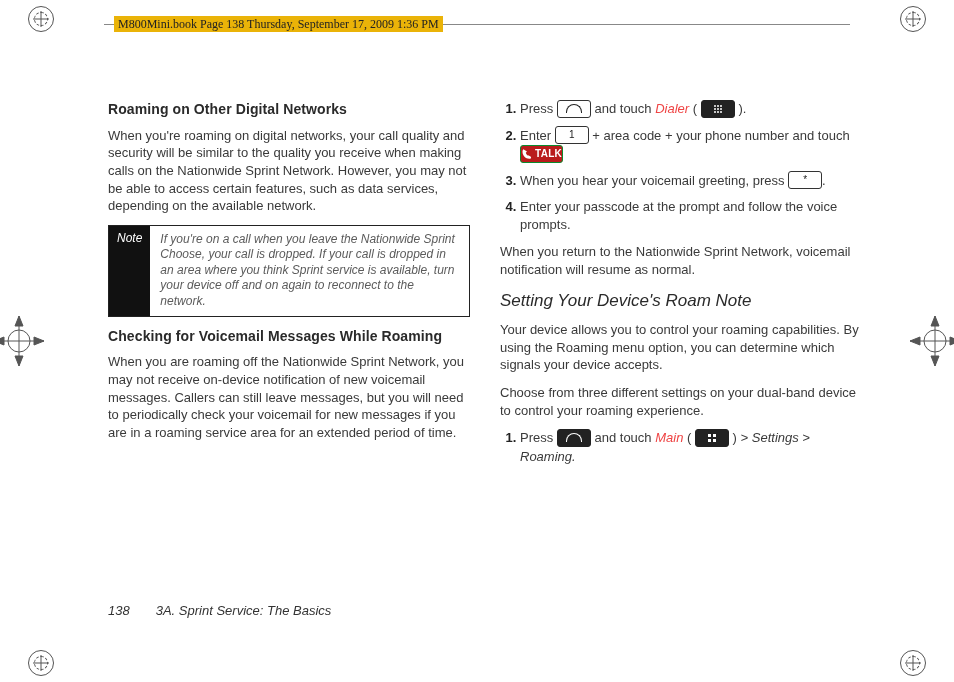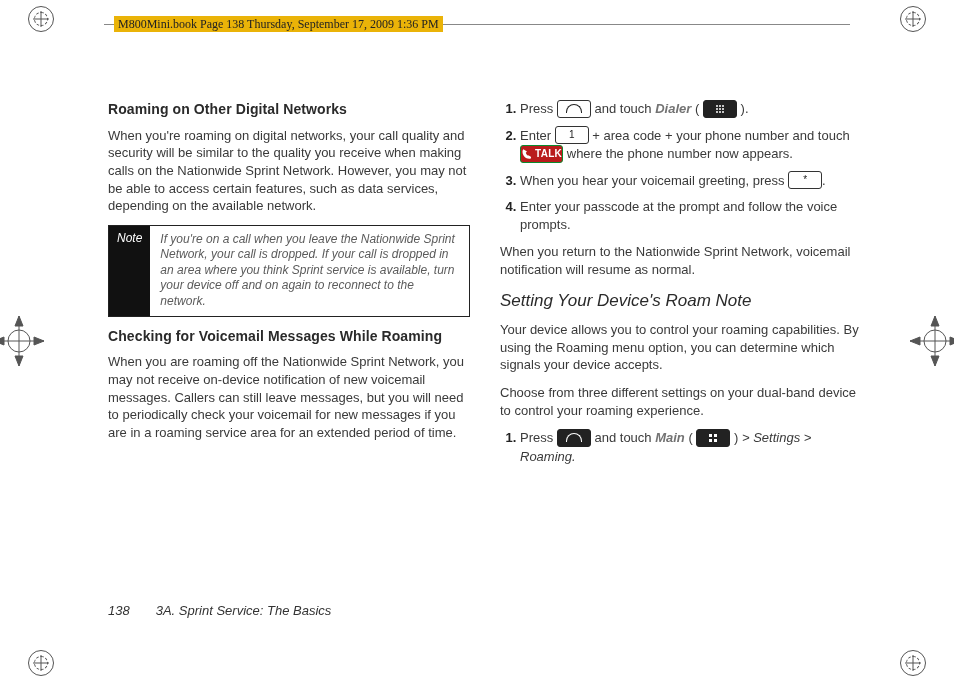--- a/index.html
+++ b/index.html
@@ -117,21 +117,21 @@
     color:var(--text-light);
     padding:6px 8px 6px 10px;
     line-height:1.3;
   }
 
   
   ol.steps { margin:0 0 10px 0; padding-left:20px; }
   ol.steps > li { margin:0 0 8px 0; }
   ol.steps > li::marker { font-weight:700; color:#222; }
 
-  .ital { font-style:italic; font-weight:700; color:#737373; }
+  .ital { font-style:italic; font-weight:400; color:#ef4444; }
   .ital-light { font-style:italic; font-weight:500; }
 
   
   .key {
     display:inline-flex;
     align-items:center; justify-content:center;
     min-width:26px; height:16px;
     padding:0 3px;
     border:1px solid #333;
     border-radius:3px;
@@ -210,21 +210,21 @@
 </div>
 
 <div class="content">
 
   <div class="col">
     <h3 class="section">Roaming on Other Digital Networks</h3>
     <p>When you're roaming on digital networks, your call quality and security will be similar to the quality you receive when making calls on the Nationwide Sprint Network. However, you may not be able to access certain features, such as data services, depending on the available network.</p>
 
     <div class="note-box">
       <div class="note-badge">Note</div>
-      <div class="note-body">If you're on a call when you leave the Nationwide Sprint Network, your call is dropped. If your call is dropped in an area where you think Sprint service is available, turn your device off and on again to reconnect to the network.</div>
+      <div class="note-body">If you're on a call when you leave the Nationwide Sprint Choose, your call is dropped. If your call is dropped in an area where you think Sprint service is available, turn your device off and on again to reconnect to the network.</div>
     </div>
 
     <h3 class="section tight">Checking for Voicemail Messages While Roaming</h3>
     <p>When you are roaming off the Nationwide Sprint Network, you may not receive on-device notification of new voicemail messages. Callers can still leave messages, but you will need to periodically check your voicemail for new messages if you are in a roaming service area for an extended period of time.</p>
   </div>
 
   <div class="col">
     <ol class="steps">
 
       <li>
@@ -256,21 +256,20 @@
       <li>
         <span>Enter </span>
         <span class="key">1</span>
         <span> + area code + your phone number and touch </span>
         <span class="key green">
           <svg viewBox="0 0 10 10" style="margin-right:2px">
               <path d="M2 1 C1 2 1 4 2 6 C3 8 5 9 7 9 C8 9 9 8 8 7 L6 6 C6 7 4 5 4 4 L5 3 Z" fill="#fff"></path>
             </svg>
             <span>TALK</span>
         </span>
-        <span> where the phone number now appears.</span>
       </li>
 
       <li>
         <span>When you hear your voicemail greeting, press </span>
         <span class="key">*</span><span>.</span>
       </li>
 
       <li>
         <span>Enter your passcode at the prompt and follow the voice prompts.</span>
       </li>

